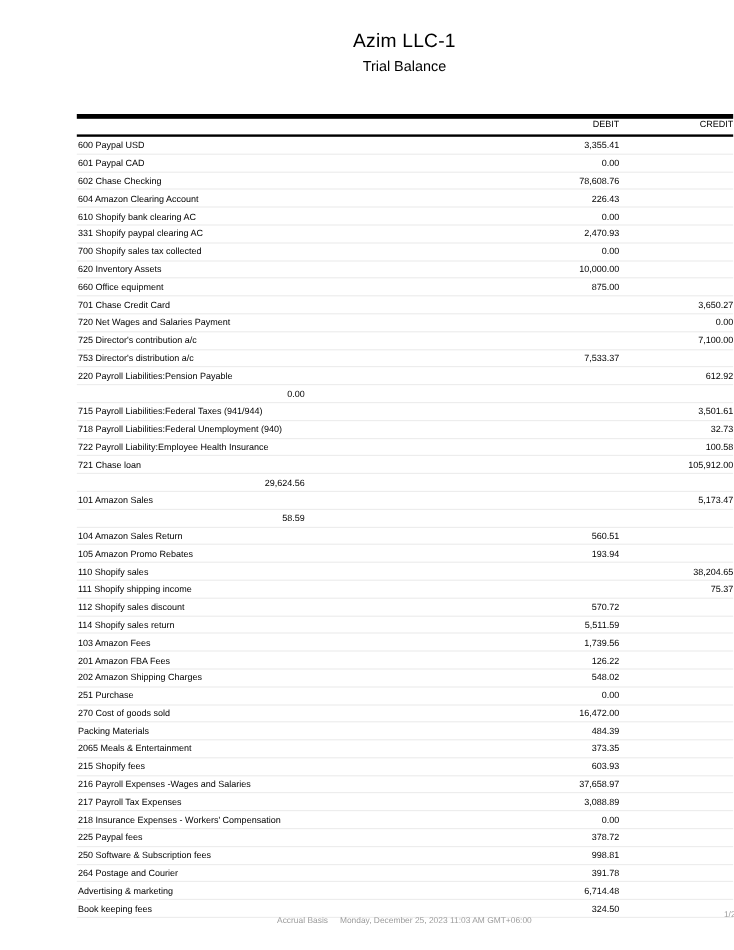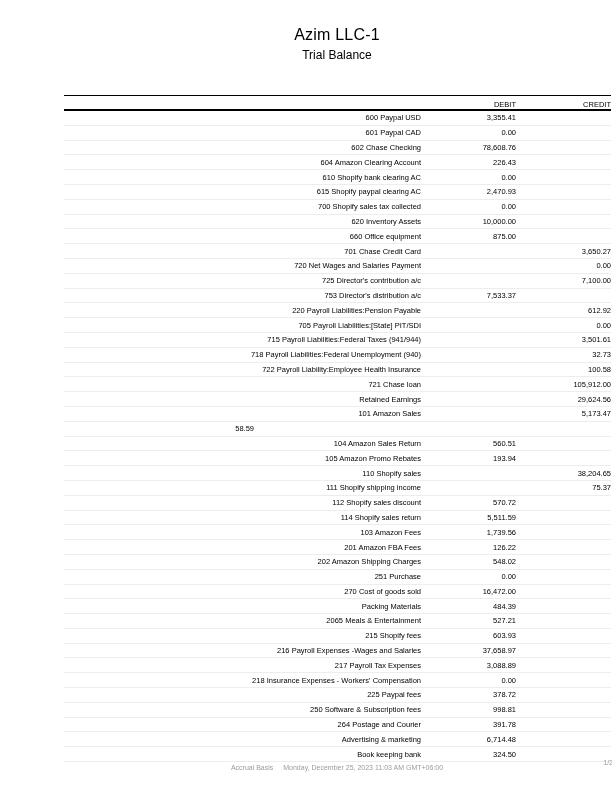--- a/index.html
+++ b/index.html
@@ -14,36 +14,36 @@
     margin-left: 31px;
   }
   .report-header { text-align: center; padding-top: 26px; }
   .company-name { font-size: 16px; line-height: 18px; font-weight: 400; letter-spacing: 0.2px; }
   .report-title { font-size: 12px; line-height: 14px; margin-top: 4px; font-weight: 400; }
   .report-date { font-size: 8px; line-height: 10px; margin-top: 7px; font-weight: 700; }
 
   .table { margin: 33px 32px 0 33px; }
   .thead {
     display: flex;
-    align-items: flex-end;
-    border-top: 1px solid #000000;
+    align-items: flex-start;
+    border-top: 4px solid #000000;
     border-bottom: 2px solid #000;
     height: 13px;
     font-size: 7.5px;
     font-weight: 400;
   }
   .row {
     display: flex;
     align-items: center;
     height: 13.8px;
     font-size: 7.5px;
     border-bottom: 1px solid #ededed;
   }
   .cell { white-space: nowrap; overflow: hidden; }
-  .name { flex: 1; text-align: right; padding-left: 1px; }
+  .name { flex: 1; text-align: left; padding-left: 1px; }
   .num  { width: 95px; text-align: right; }
 
   .page-footer {
     position: absolute;
     left: 0;
     bottom: 21px;
     width: 100%;
     text-align: center;
     font-size: 7px;
     color: #9b9b9b;
@@ -93,21 +93,21 @@
           <span class="cell name">604 Amazon Clearing Account</span>
           <span class="cell num">226.43</span>
           <span class="cell num"></span>
         </div>
         <div class="row">
           <span class="cell name">610 Shopify bank clearing AC</span>
           <span class="cell num">0.00</span>
           <span class="cell num"></span>
         </div>
         <div class="row">
-          <span class="cell name">615 Shopify paypal clearing AC</span>
+          <span class="cell name">331 Shopify paypal clearing AC</span>
           <span class="cell num">2,470.93</span>
           <span class="cell num"></span>
         </div>
         <div class="row">
           <span class="cell name">700 Shopify sales tax collected</span>
           <span class="cell num">0.00</span>
           <span class="cell num"></span>
         </div>
         <div class="row">
           <span class="cell name">620 Inventory Assets</span>
@@ -138,21 +138,20 @@
           <span class="cell name">753 Director's distribution a/c</span>
           <span class="cell num">7,533.37</span>
           <span class="cell num"></span>
         </div>
         <div class="row">
           <span class="cell name">220 Payroll Liabilities:Pension Payable</span>
           <span class="cell num"></span>
           <span class="cell num">612.92</span>
         </div>
         <div class="row">
-          <span class="cell name">705 Payroll Liabilities:[State] PIT/SDI</span>
           <span class="cell num"></span>
           <span class="cell num">0.00</span>
         </div>
         <div class="row">
           <span class="cell name">715 Payroll Liabilities:Federal Taxes (941/944)</span>
           <span class="cell num"></span>
           <span class="cell num">3,501.61</span>
         </div>
         <div class="row">
           <span class="cell name">718 Payroll Liabilities:Federal Unemployment (940)</span>
@@ -163,21 +162,20 @@
           <span class="cell name">722 Payroll Liability:Employee Health Insurance</span>
           <span class="cell num"></span>
           <span class="cell num">100.58</span>
         </div>
         <div class="row">
           <span class="cell name">721 Chase loan</span>
           <span class="cell num"></span>
           <span class="cell num">105,912.00</span>
         </div>
         <div class="row">
-          <span class="cell name">Retained Earnings</span>
           <span class="cell num"></span>
           <span class="cell num">29,624.56</span>
         </div>
         <div class="row">
           <span class="cell name">101 Amazon Sales</span>
           <span class="cell num"></span>
           <span class="cell num">5,173.47</span>
         </div>
         <div class="row">
           <span class="cell num"></span>
@@ -238,21 +236,21 @@
           <span class="cell num">16,472.00</span>
           <span class="cell num"></span>
         </div>
         <div class="row">
           <span class="cell name">Packing Materials</span>
           <span class="cell num">484.39</span>
           <span class="cell num"></span>
         </div>
         <div class="row">
           <span class="cell name">2065 Meals &amp; Entertainment</span>
-          <span class="cell num">527.21</span>
+          <span class="cell num">373.35</span>
           <span class="cell num"></span>
         </div>
         <div class="row">
           <span class="cell name">215 Shopify fees</span>
           <span class="cell num">603.93</span>
           <span class="cell num"></span>
         </div>
         <div class="row">
           <span class="cell name">216 Payroll Expenses -Wages and Salaries</span>
           <span class="cell num">37,658.97</span>
@@ -282,21 +280,21 @@
           <span class="cell name">264 Postage and Courier</span>
           <span class="cell num">391.78</span>
           <span class="cell num"></span>
         </div>
         <div class="row">
           <span class="cell name">Advertising &amp; marketing</span>
           <span class="cell num">6,714.48</span>
           <span class="cell num"></span>
         </div>
         <div class="row">
-          <span class="cell name">Book keeping bank</span>
+          <span class="cell name">Book keeping fees</span>
           <span class="cell num">324.50</span>
           <span class="cell num"></span>
         </div>
       </div>
   </div>
 
   <div class="page-footer">
     <span class="footer-basis">Accrual Basis</span>
     <span>Monday, December 25, 2023 11:03 AM GMT+06:00</span>
   </div>

